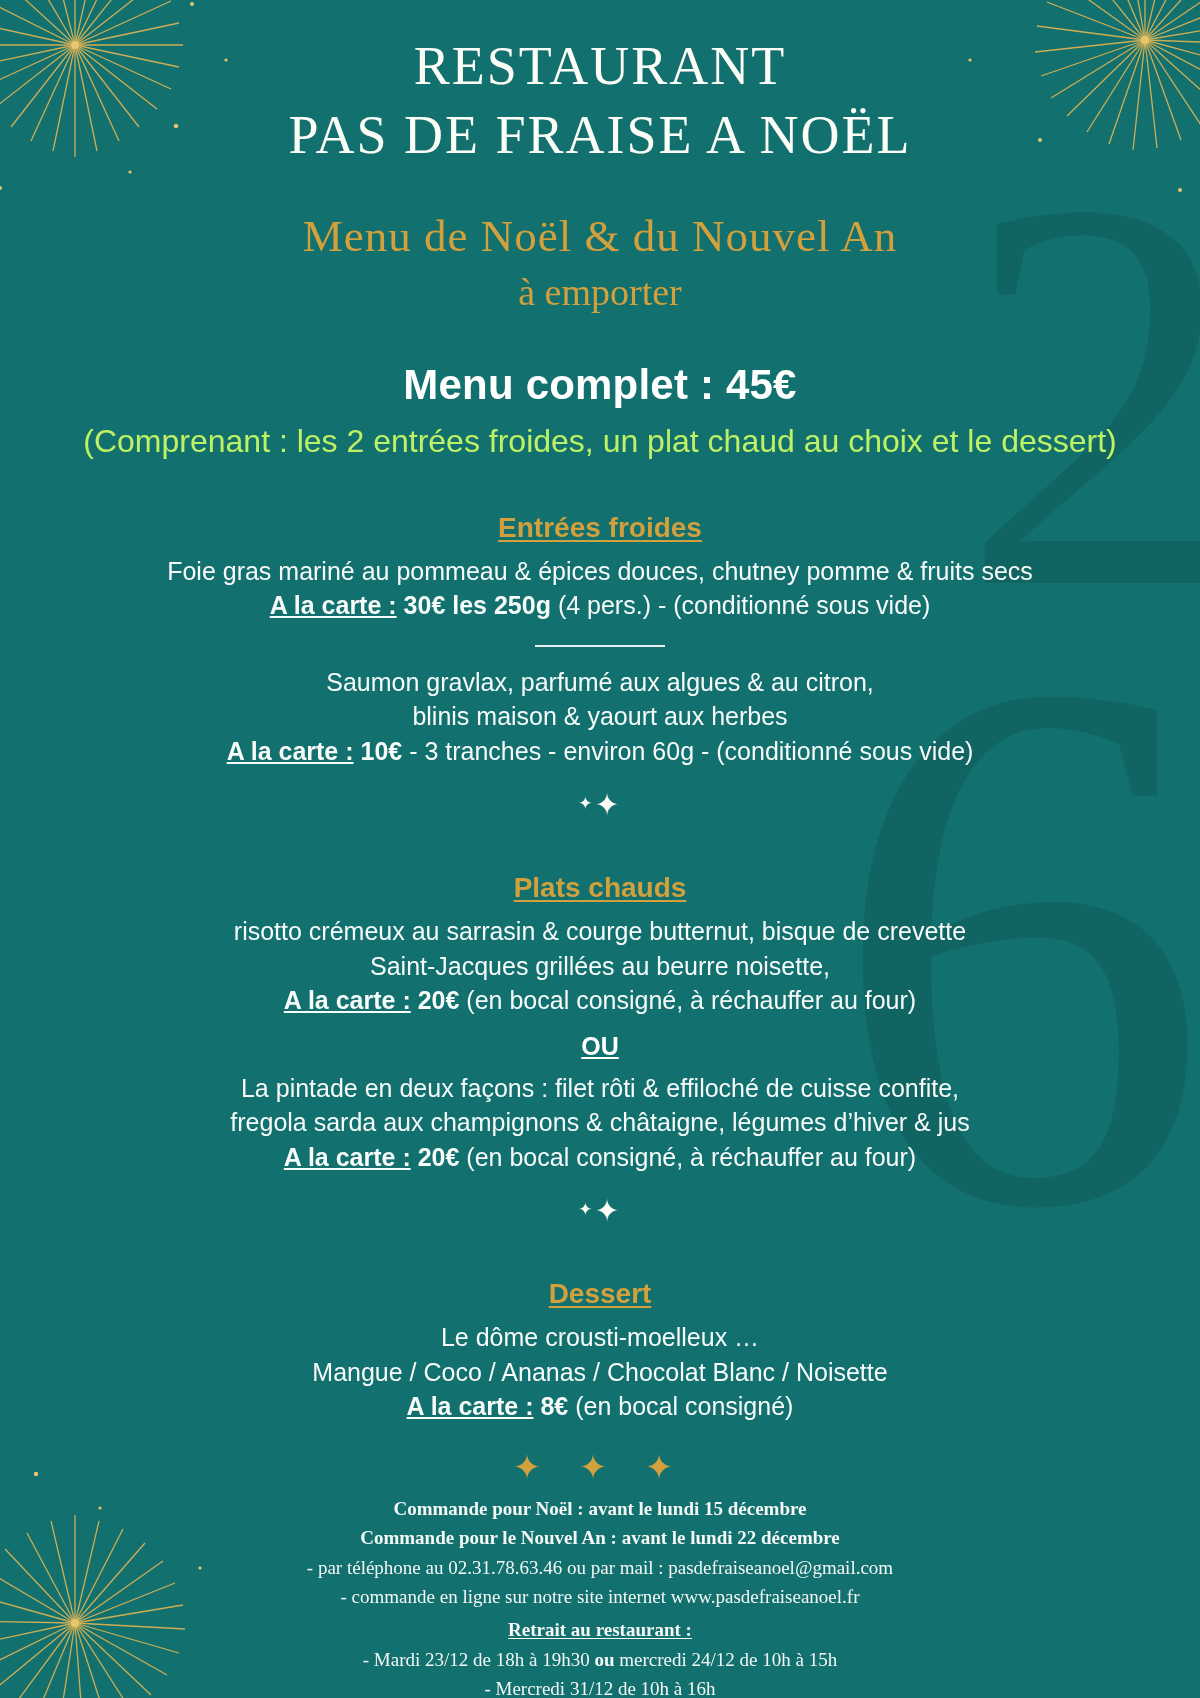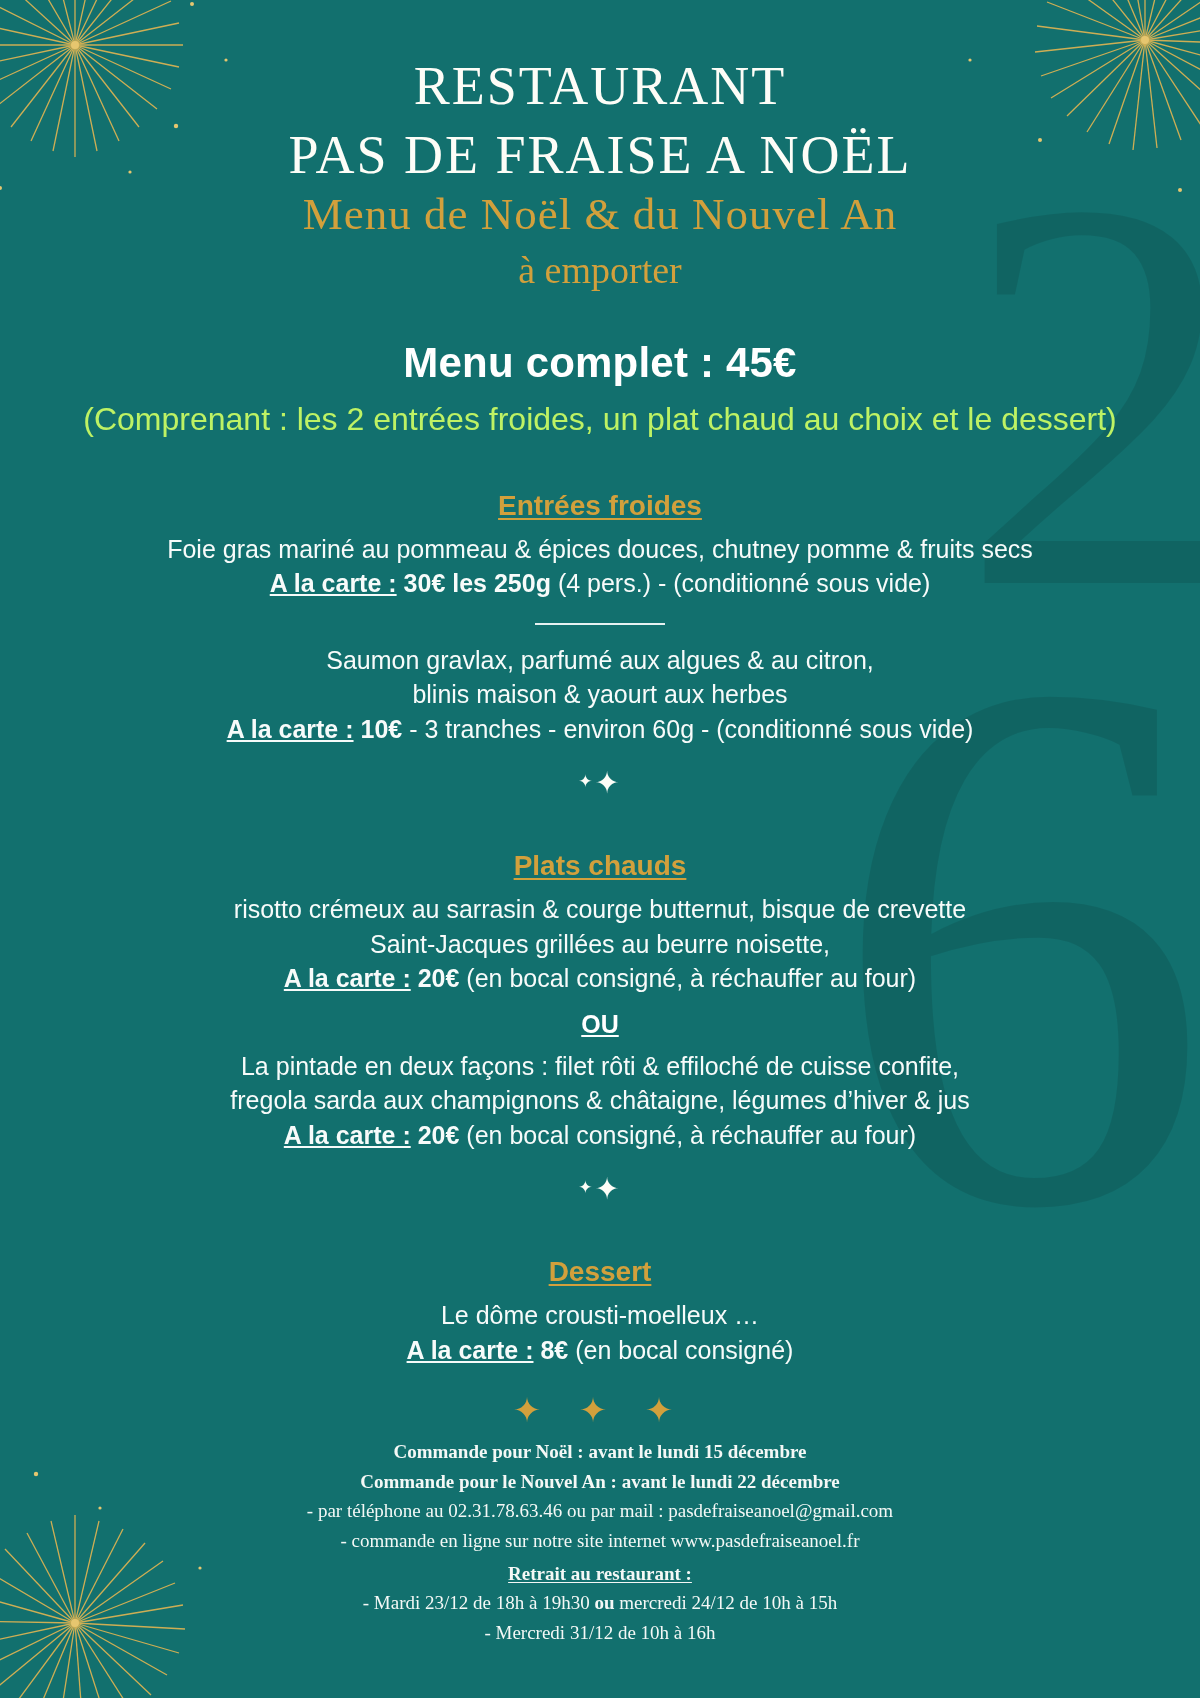--- a/index.html
+++ b/index.html
@@ -43,30 +43,31 @@
     text-align: center;
   }
 
   h1.title {
     font-family: "Liberation Serif", serif;
     font-weight: 400;
     letter-spacing: 2px;
     font-size: 54px;
     line-height: 1.28;
     margin: 0;
-    padding-top: 52px;
+    padding-top: 32px;
     color: #fdfdf7;
   }
   h1.title .line { display: block; }
 
   .subtitle {
     font-family: "Liberation Serif", serif;
     color: #d2a03c;
     font-size: 45px;
     letter-spacing: 1px;
+    margin-top: 42px;
     line-height: 1.1;
   }
   .subtitle-small {
     font-family: "Liberation Serif", serif;
     color: #d2a03c;
     font-size: 38px;
     margin-top: 8px;
   }
 
   .price-line {
@@ -360,20 +361,21 @@
     </div>
 
     <div class="sparkle-sep">
       <span class="sm">✦</span><span>✦</span>
     </div>
 
     <div class="section-head tight">Dessert</div>
 
     <div class="item">
       <div>Le dôme crousti-moelleux …</div>
+      <div>Mangue / Coco / Ananas / Chocolat Blanc / Noisette</div>
       <div>
         <span class="carte">A la carte :</span>
         <span class="bold">8€</span>
         <span>(en bocal consigné)</span>
       </div>
     </div>
 
     <div class="gold-stars">✦ ✦ ✦</div>
 
     <div class="footer">

